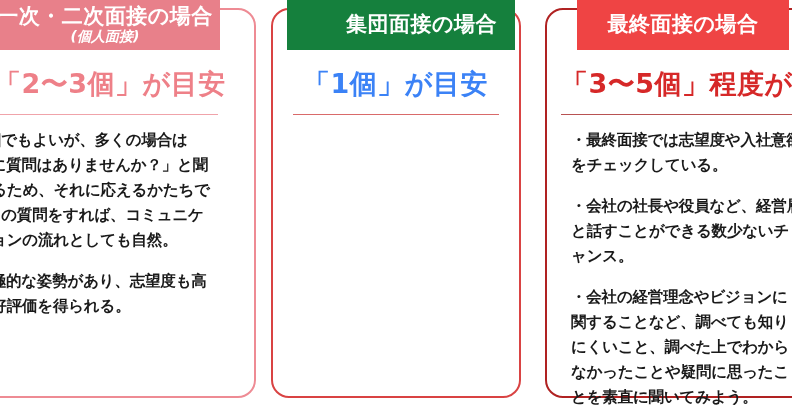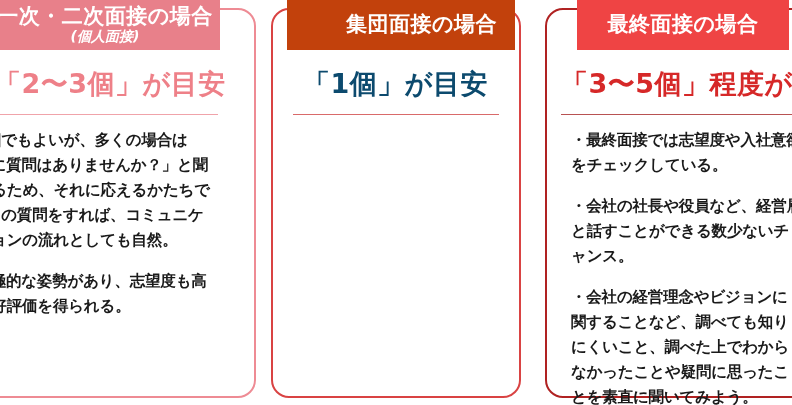--- a/index.html
+++ b/index.html
@@ -61,21 +61,21 @@
     color: #ffffff;
     text-align: center;
     line-height: 1.12;
   }
   .card--c1 .card__header {
     left: 22px;  right: 34px;
     background: #E8808A;
   }
   .card--c2 .card__header {
     left: 14px;  right: 4px;
-    background: #c2410c;
+    background: #15803d;
     padding-left: 41px;
   }
   .card--c3 .card__header {
     left: 30px;  right: 44px;
     background: #ef4444;
   }
 
   .card__header-main {
     font-size: 21px;
     font-weight: bold;
@@ -97,21 +97,21 @@
     top: 52px;
     height: 44px;
     display: flex;
     align-items: center;
     font-size: 27px;
     font-weight: bold;
     white-space: nowrap;
     letter-spacing: 0.5px;
   }
   .card--c1 .card__subtitle { left: 26px;  color: #EE8088; }
-  .card--c2 .card__subtitle { left: 30px;  color: #0c4a6e; }
+  .card--c2 .card__subtitle { left: 30px;  color: #3b82f6; }
   .card--c3 .card__subtitle { left: 14px;  color: #D62828; }
 
   
   .card__divider {
     position: absolute;
     top: 104px;
     height: 0;
     border-top: 1px solid;
   }
   .card--c1 .card__divider { left: 20px; right: 36px; border-color: #F0A3AA; }

